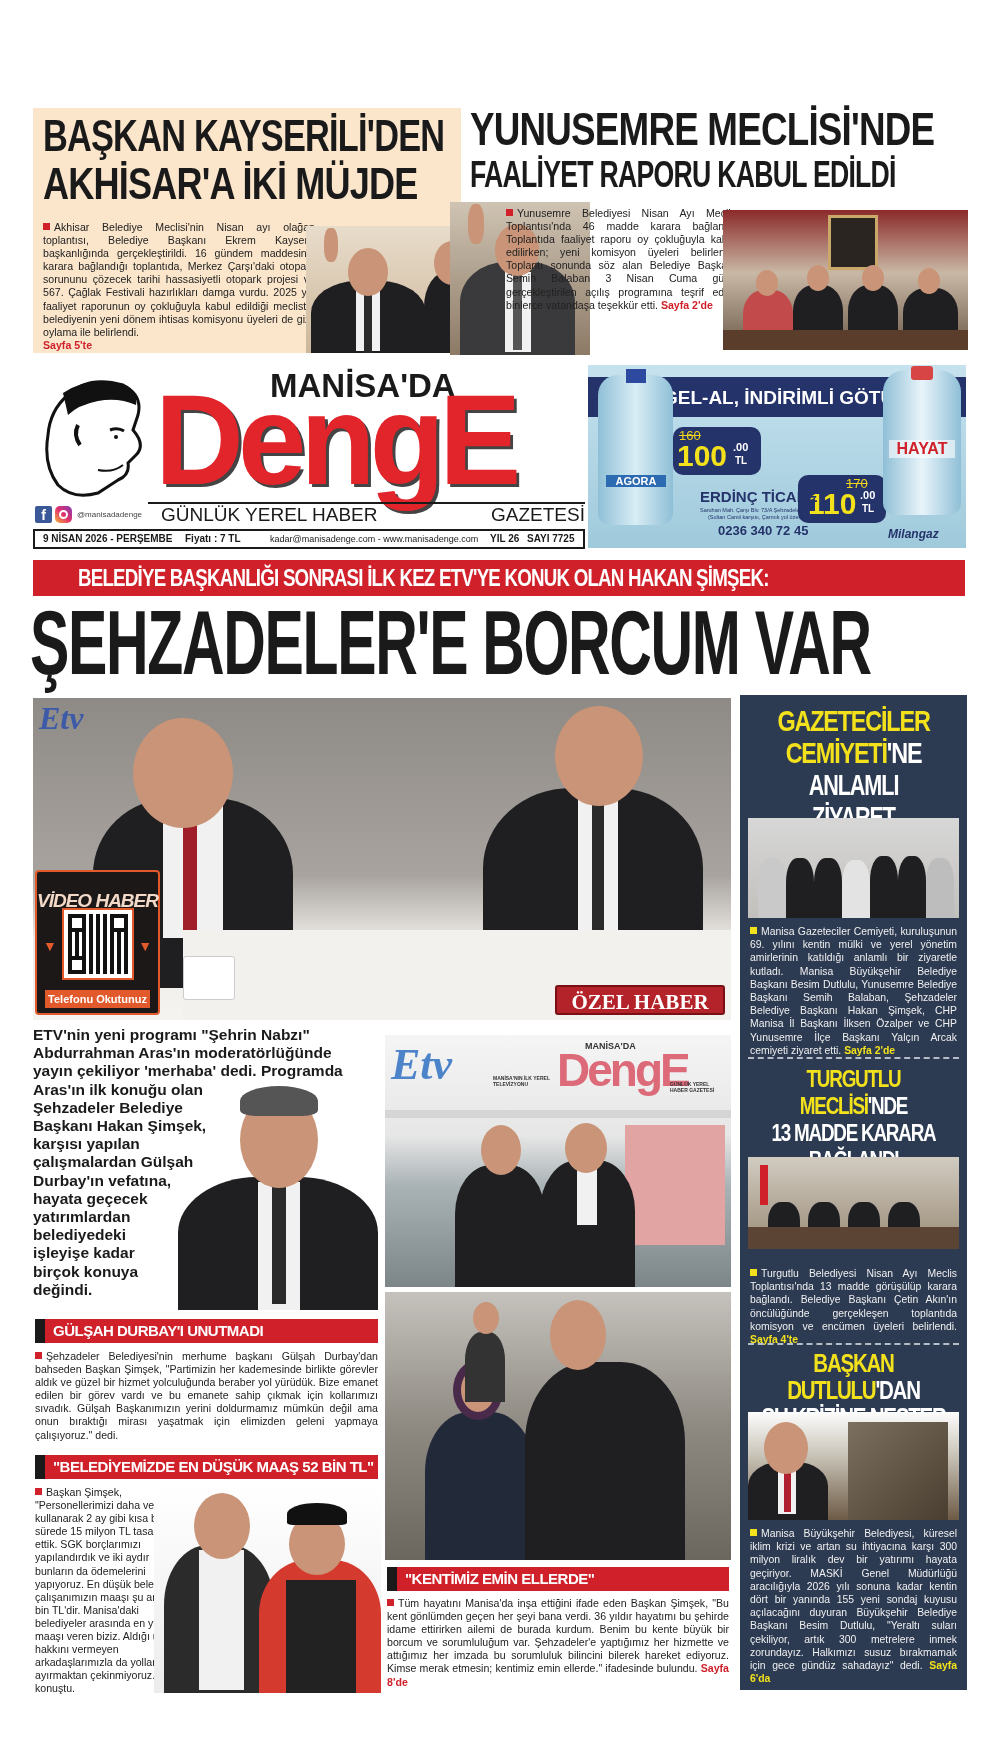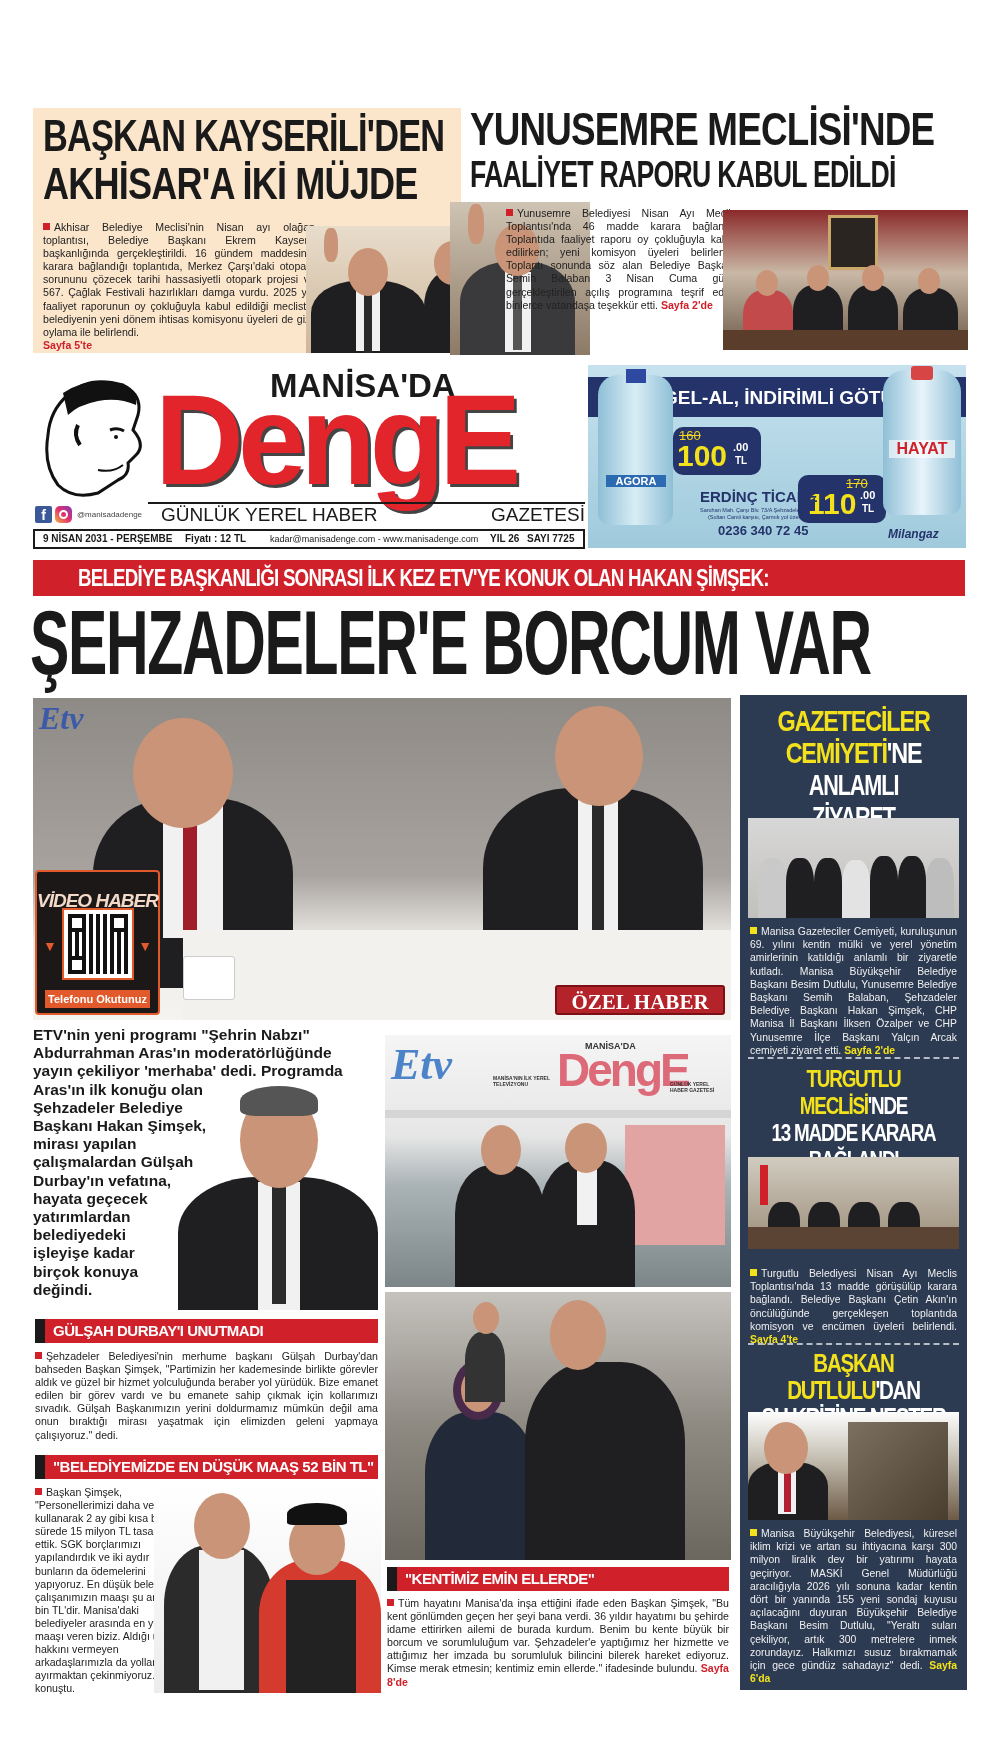--- a/index.html
+++ b/index.html
@@ -91,22 +91,22 @@
 
   <div class="abs" style="left:2px; top:141px; width:17px; height:17px; background:#3b5998; color:#fff; font-weight:900; font-size:14px; text-align:center; line-height:18px; border-radius:2px;">f</div>
   <div class="abs" style="left:22px; top:141px; width:17px; height:17px; background:linear-gradient(45deg,#f5b43c,#e1306c,#833ab4); border-radius:5px;">
     <div style="position:absolute; left:4px; top:4px; width:9px; height:9px; border:2px solid #fff; border-radius:50%;"></div>
   </div>
   <div class="abs" style="left:44px; top:145px; font-size:8px; color:#444;">@manisadadenge</div>
   <div class="abs" style="left:128px; top:139px; font-size:19px; color:#1a1a1a;">GÜNLÜK YEREL HABER</div>
   <div class="abs" style="left:458px; top:139px; font-size:19px; color:#1a1a1a;">GAZETESİ</div>
 
   <div class="abs" style="left:0; top:164px; width:552px; height:20px; border:2px solid #1a1a1a; font-size:10px; font-weight:700; line-height:16px;">
-    <span class="abs" style="left:8px; font-size:10px;">9 NİSAN 2031 - PERŞEMBE</span>
-    <span class="abs" style="left:150px;">Fiyatı : 12 TL</span>
+    <span class="abs" style="left:8px; font-size:10px;">9 NİSAN 2026 - PERŞEMBE</span>
+    <span class="abs" style="left:150px;">Fiyatı : 7 TL</span>
     <span class="abs" style="left:235px; font-size:9px; font-weight:400;">kadar@manisadenge.com - www.manisadenge.com</span>
     <span class="abs" style="left:455px;">YIL 26</span>
     <span class="abs" style="left:492px;">SAYI 7725</span>
   </div>
 </div>
 
 <div class="abs" style="left:588px; top:365px; width:378px; height:183px; background:linear-gradient(180deg,#c6e2ee,#9fcadc); overflow:hidden;">
   <div class="abs" style="left:0; top:12px; width:378px; height:40px; background:#24336a;"></div>
   <div class="abs" style="left:75px; top:22px; font-size:19px; font-weight:900; color:#fff; letter-spacing:0px;">GEL-AL, İNDİRİMLİ GÖTÜR!</div>
 
@@ -176,21 +176,21 @@
 
 <div class="abs" style="left:555px; top:985px; width:170px; height:30px; background:#b4232a; color:#fff; font-family:'Liberation Serif',serif; font-weight:900; font-size:21px; text-align:center; line-height:30px; border:2px solid #7a1016; border-radius:3px;">ÖZEL HABER</div>
 
 <div class="abs" style="left:33px; top:1026px; width:345px; font-size:15.5px; line-height:18.2px; font-weight:700; color:#1a1a1a;">
   <div>ETV'nin yeni programı "Şehrin Nabzı"</div>
   <div>Abdurrahman Aras'ın moderatörlüğünde</div>
   <div>yayın çekiliyor 'merhaba' dedi. Programda</div>
   <div>Aras'ın ilk konuğu olan</div>
   <div>Şehzadeler Belediye</div>
   <div>Başkanı Hakan Şimşek,</div>
-  <div>mirası yapılan</div>
+  <div>karşısı yapılan</div>
   <div>çalışmalardan Gülşah</div>
   <div>Durbay'ın vefatına,</div>
   <div>hayata geçecek</div>
   <div>yatırımlardan</div>
   <div>belediyedeki</div>
   <div>işleyişe kadar</div>
   <div>birçok konuya</div>
   <div>değindi.</div>
 </div>
 <div class="abs" style="left:178px; top:1082px; width:200px; height:228px; overflow:hidden;">

